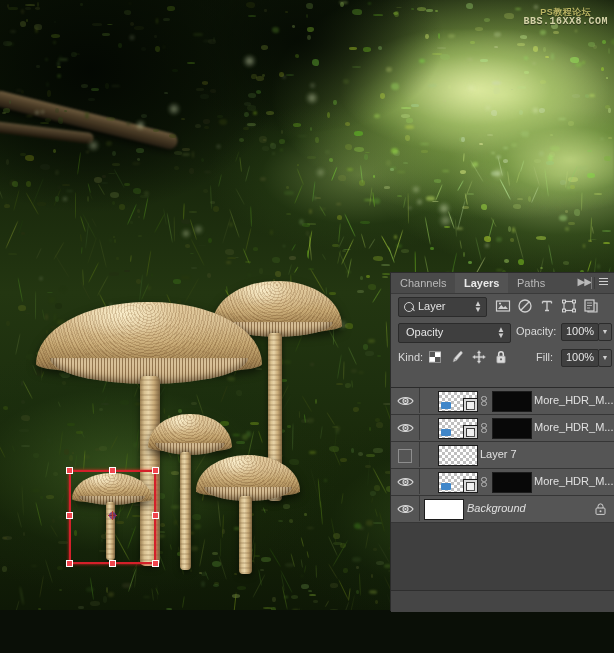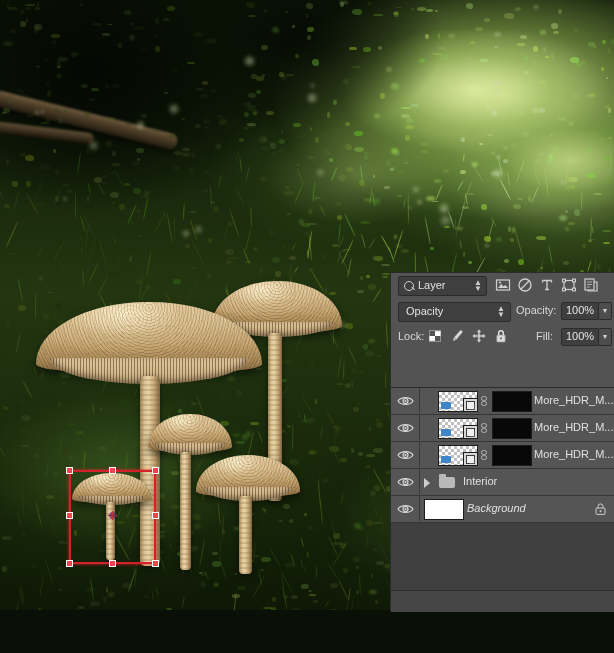--- a/index.html
+++ b/index.html
@@ -1571,25 +1571,39 @@
       <div class="hdl" style="left:-5px;top:40px;"></div>
       <div class="hdl" style="right:-5px;top:40px;"></div>
       <div class="hdl" style="left:-5px;bottom:-5px;"></div>
       <div class="hdl" style="left:38px;bottom:-5px;"></div>
       <div class="hdl" style="right:-5px;bottom:-5px;"></div>
       <div id="refpt" style="left:37px;top:39px;">
           <span></span>
         </div>
     </div>
 
+    <div id="wm-top">
+      <div class="l1">PS教程论坛</div>
+      <div class="l2">BBS.16XX8.COM</div>
+    </div>
   </div>
 
 
   <div id="panel">
 
+    <div id="tabbar">
+      <div class="tab" id="tabChannels" style="left:0px;">Channels</div>
+      <div class="tab active" id="tabLayers" style="left: 64px;">Layers</div>
+      <div class="tab" id="tabPaths" style="left: 117px;">Paths</div>
+      <div id="tab-arrows">▶▶</div>
+      <div id="tab-grip"></div>
+      <div id="tab-menu">
+          <i></i>
+        </div>
+    </div>
 
     <div id="filterrow">
       <div id="kindsel">
         <span class="mag"></span>
         <span class="kl">Layer</span>
         <span class="spin">▲<br>▼</span>
       </div>
       <span class="ficon" style="left:104px;">
         <svg width="16" height="16" viewBox="0 0 16 16">
             <rect x="1.5" y="3" width="13" height="10" fill="none" stroke="#d0d0d0" stroke-width="1.2"></rect>
@@ -1632,21 +1646,21 @@
         <span class="spin">▲<br>▼</span>
       </div>
       <span class="lbl" style="left:125px;top:3px;">Opacity:</span>
       <div class="numfield" style="left:170px;top:1px;width:36px;">
         <span>100%</span>
       </div>
       <div class="caret" style="left:207px;top:1px;">▼</div>
     </div>
 
     <div id="lockrow">
-      <span class="lbl" style="left:7px;top:5px;">Lock:</span>
+      <span class="lbl" style="left:7px;top:5px;">Kind:</span>
       <span class="lkicon" style="left:36px;">
         <svg width="16" height="16" viewBox="0 0 16 16">
             <rect x="2.5" y="3" width="11" height="10" fill="#fff" stroke="#cfcfcf" stroke-width="1"></rect>
             <rect x="2.5" y="3" width="5.5" height="5" fill="#555"></rect>
             <rect x="8" y="8" width="5.5" height="5" fill="#555"></rect>
           </svg>
       </span>
       <span class="lkicon" style="left:58px;">
         <svg width="16" height="16" viewBox="0 0 16 16">
             <path d="M12.5 2.4 C13.4 3.1 13.6 4 13 4.8 L7.4 11.4 L4.2 12.8 L5.1 9.5 L10.9 2.9 C11.4 2.3 12 2.1 12.5 2.4 Z" fill="#dcdcdc" stroke="#9a9a9a" stroke-width=".7"></path>
@@ -1702,20 +1716,26 @@
             <span class="sobadge">
               <i></i>
             </span>
           </span>
           <span class="lnk" style="left: 89px;"></span>
           <span class="mask" style="left: 101px;"></span>
           <span class="lname" style="left: 143px;">More_HDR_M...</span>
         </div>
         <div class="lrow">
           <div class="eyecell"></div>
+          <span class="noeye"></span>
+          <span class="thumb" style="left: 47px;"></span>
+          <span class="lname" style="left: 89px;">Layer 7</span>
+        </div>
+        <div class="lrow">
+          <div class="eyecell"></div>
           <span class="eye"><svg width="17" height="12" viewBox="0 0 17 12">
               <path d="M1 6 C4 1.4 13 1.4 16 6 C13 10.6 4 10.6 1 6 Z" fill="none" stroke="#d8d8d8" stroke-width="1.2"></path>
               <circle cx="8.5" cy="6" r="2.5" fill="none" stroke="#d8d8d8" stroke-width="1.2"></circle>
               <circle cx="8.5" cy="6" r="1.1" fill="#d8d8d8"></circle>
             </svg></span>
           <span class="thumb" style="left: 47px;">
             <span class="blueblob"></span>
             <span class="sobadge">
               <i></i>
             </span>
@@ -1724,33 +1744,20 @@
           <span class="mask" style="left: 101px;"></span>
           <span class="lname" style="left: 143px;">More_HDR_M...</span>
         </div>
         <div class="lrow">
           <div class="eyecell"></div>
           <span class="eye"><svg width="17" height="12" viewBox="0 0 17 12">
               <path d="M1 6 C4 1.4 13 1.4 16 6 C13 10.6 4 10.6 1 6 Z" fill="none" stroke="#d8d8d8" stroke-width="1.2"></path>
               <circle cx="8.5" cy="6" r="2.5" fill="none" stroke="#d8d8d8" stroke-width="1.2"></circle>
               <circle cx="8.5" cy="6" r="1.1" fill="#d8d8d8"></circle>
             </svg></span>
-          <span class="tri right" style="left: 33px;"></span>
-          <span class="folder" style="left: 48px;">
-            <i></i>
-          </span>
-          <span class="lname" style="left: 72px;">Interior</span>
-        </div>
-        <div class="lrow">
-          <div class="eyecell"></div>
-          <span class="eye"><svg width="17" height="12" viewBox="0 0 17 12">
-              <path d="M1 6 C4 1.4 13 1.4 16 6 C13 10.6 4 10.6 1 6 Z" fill="none" stroke="#d8d8d8" stroke-width="1.2"></path>
-              <circle cx="8.5" cy="6" r="2.5" fill="none" stroke="#d8d8d8" stroke-width="1.2"></circle>
-              <circle cx="8.5" cy="6" r="1.1" fill="#d8d8d8"></circle>
-            </svg></span>
           <span class="thumb white" style="left: 33px;"></span>
           <span class="lname bg" style="left: 76px;">Background</span>
           <span class="locki"><svg width="11" height="12" viewBox="0 0 11 12">
               <rect x="1" y="5" width="9" height="6.4" rx="1" fill="none" stroke="#cfcfcf" stroke-width="1"></rect>
               <path d="M3 5 V3.4 a2.5 2.5 0 0 1 5 0 V5" fill="none" stroke="#cfcfcf" stroke-width="1"></path>
               <circle cx="5.5" cy="8.2" r="1" fill="#cfcfcf"></circle>
             </svg></span>
         </div>
       </div>
     <div id="panelfoot"></div>

